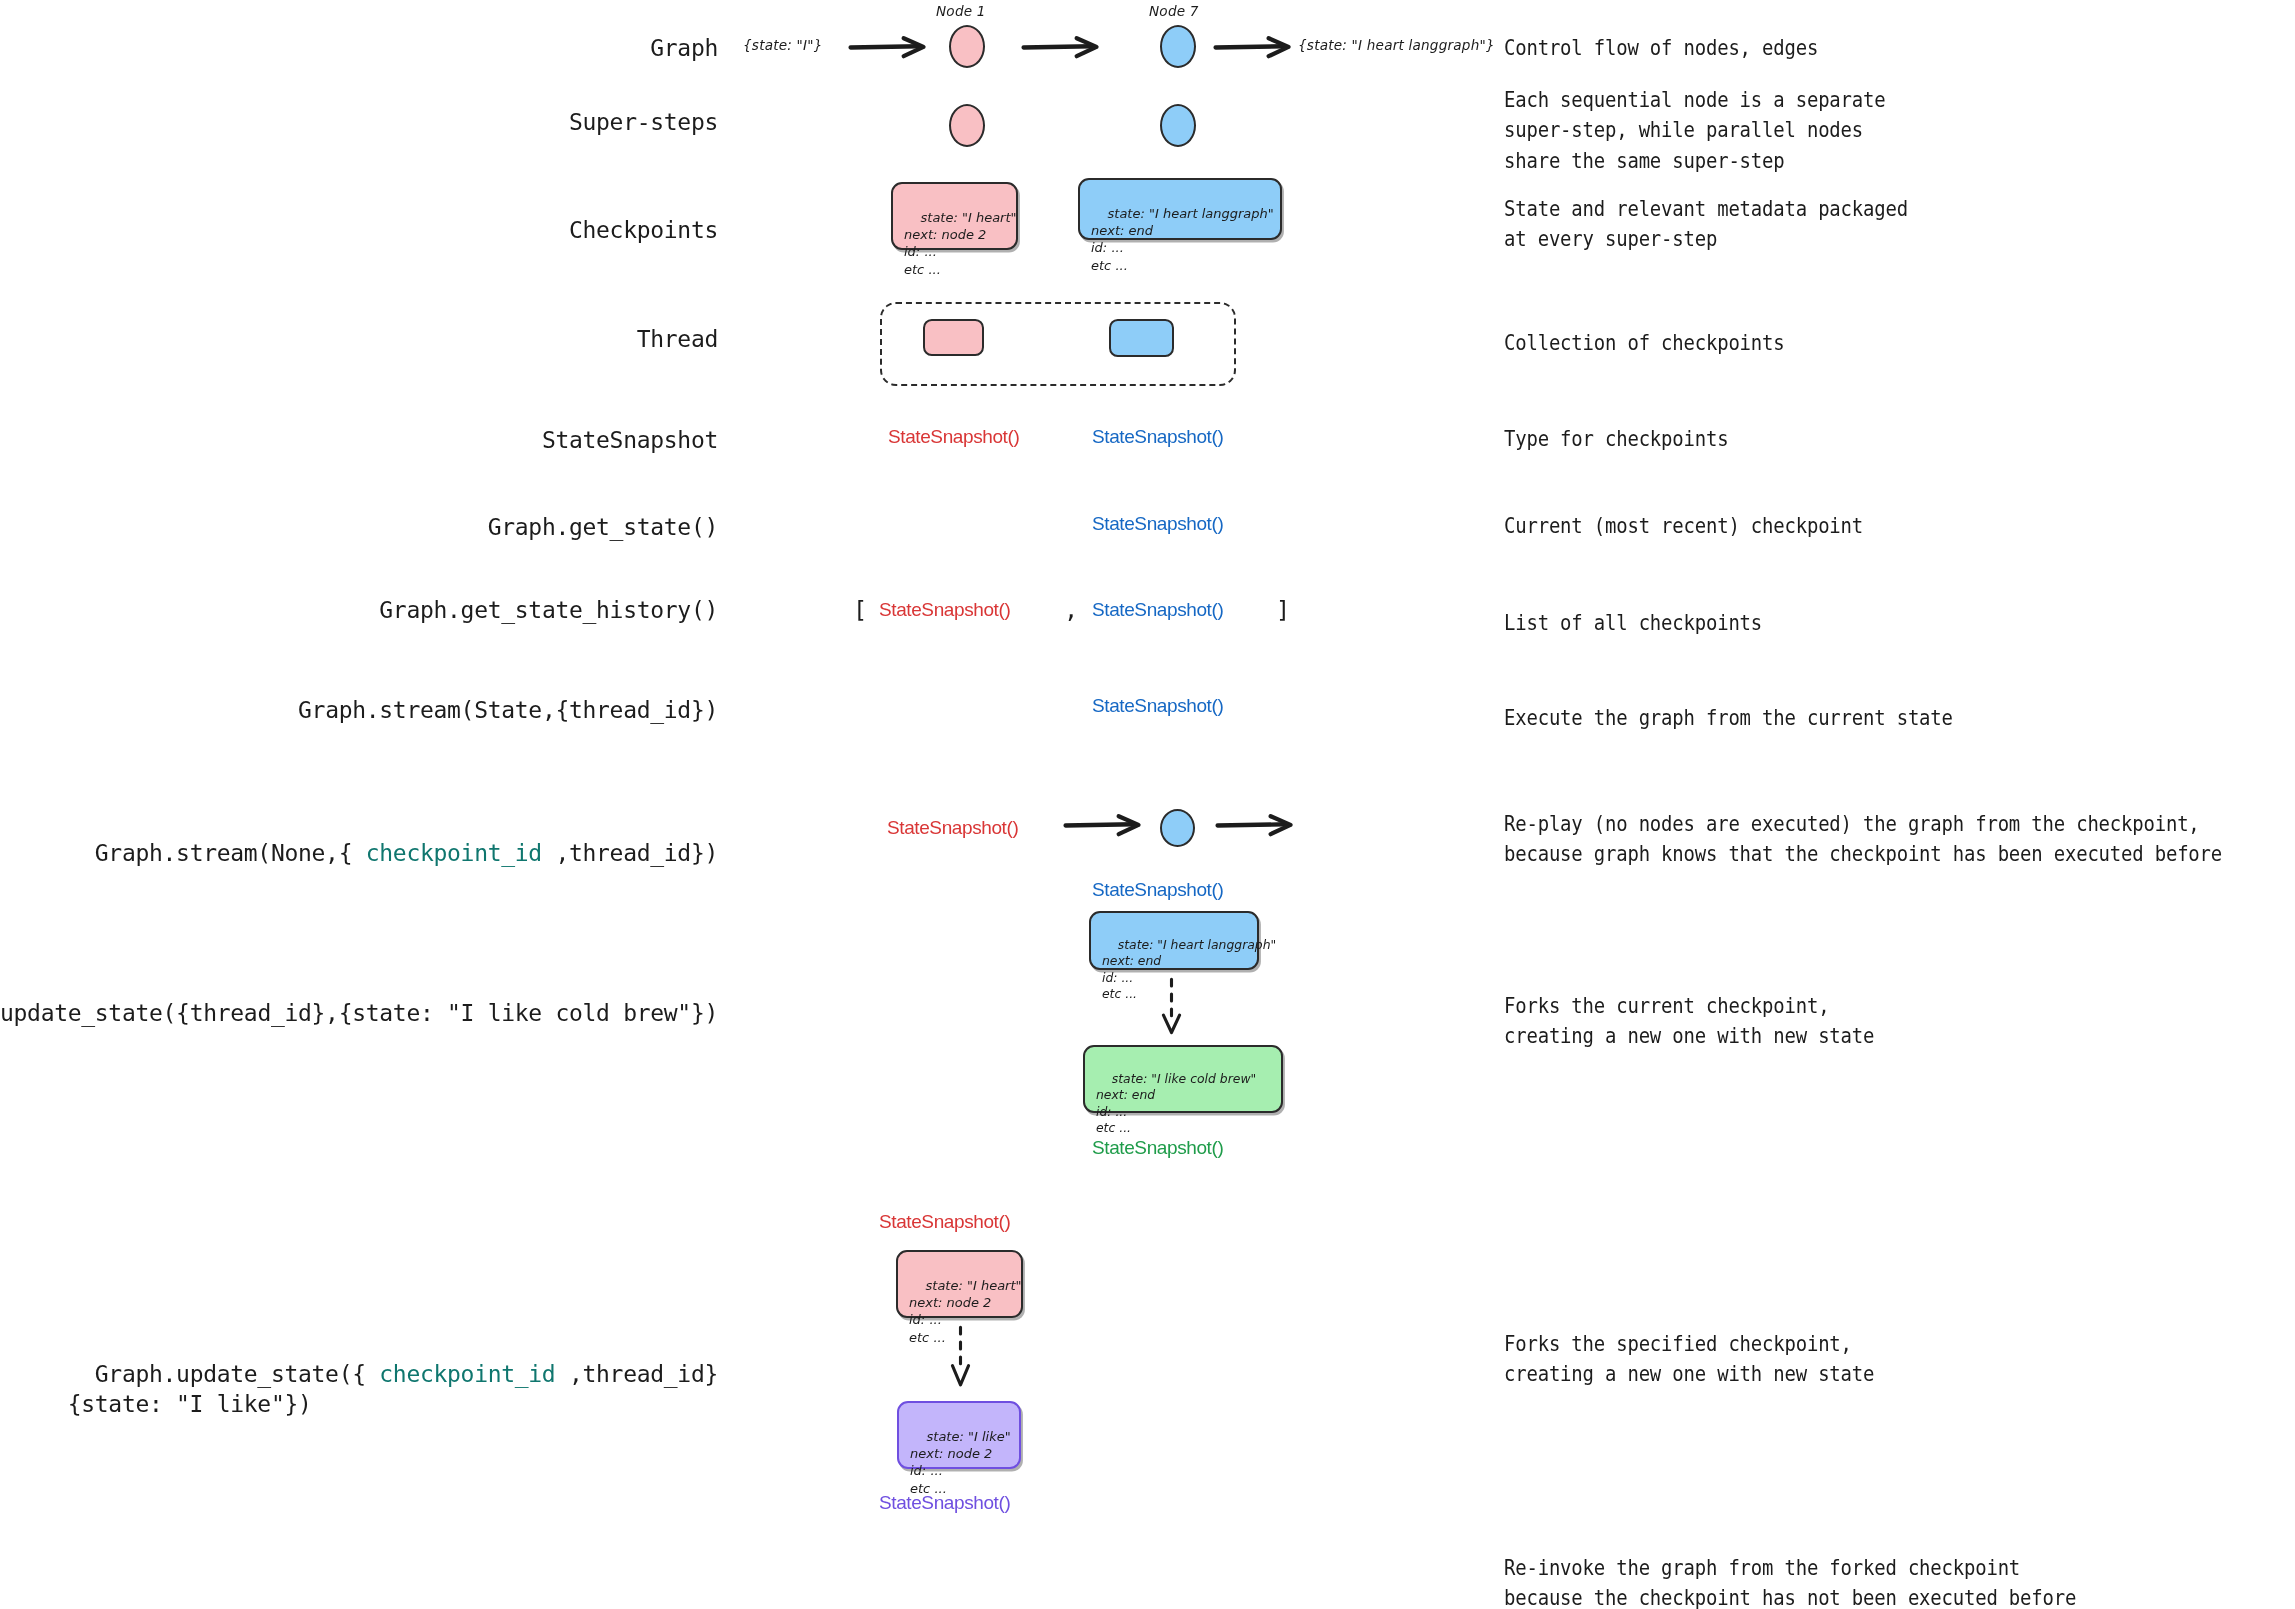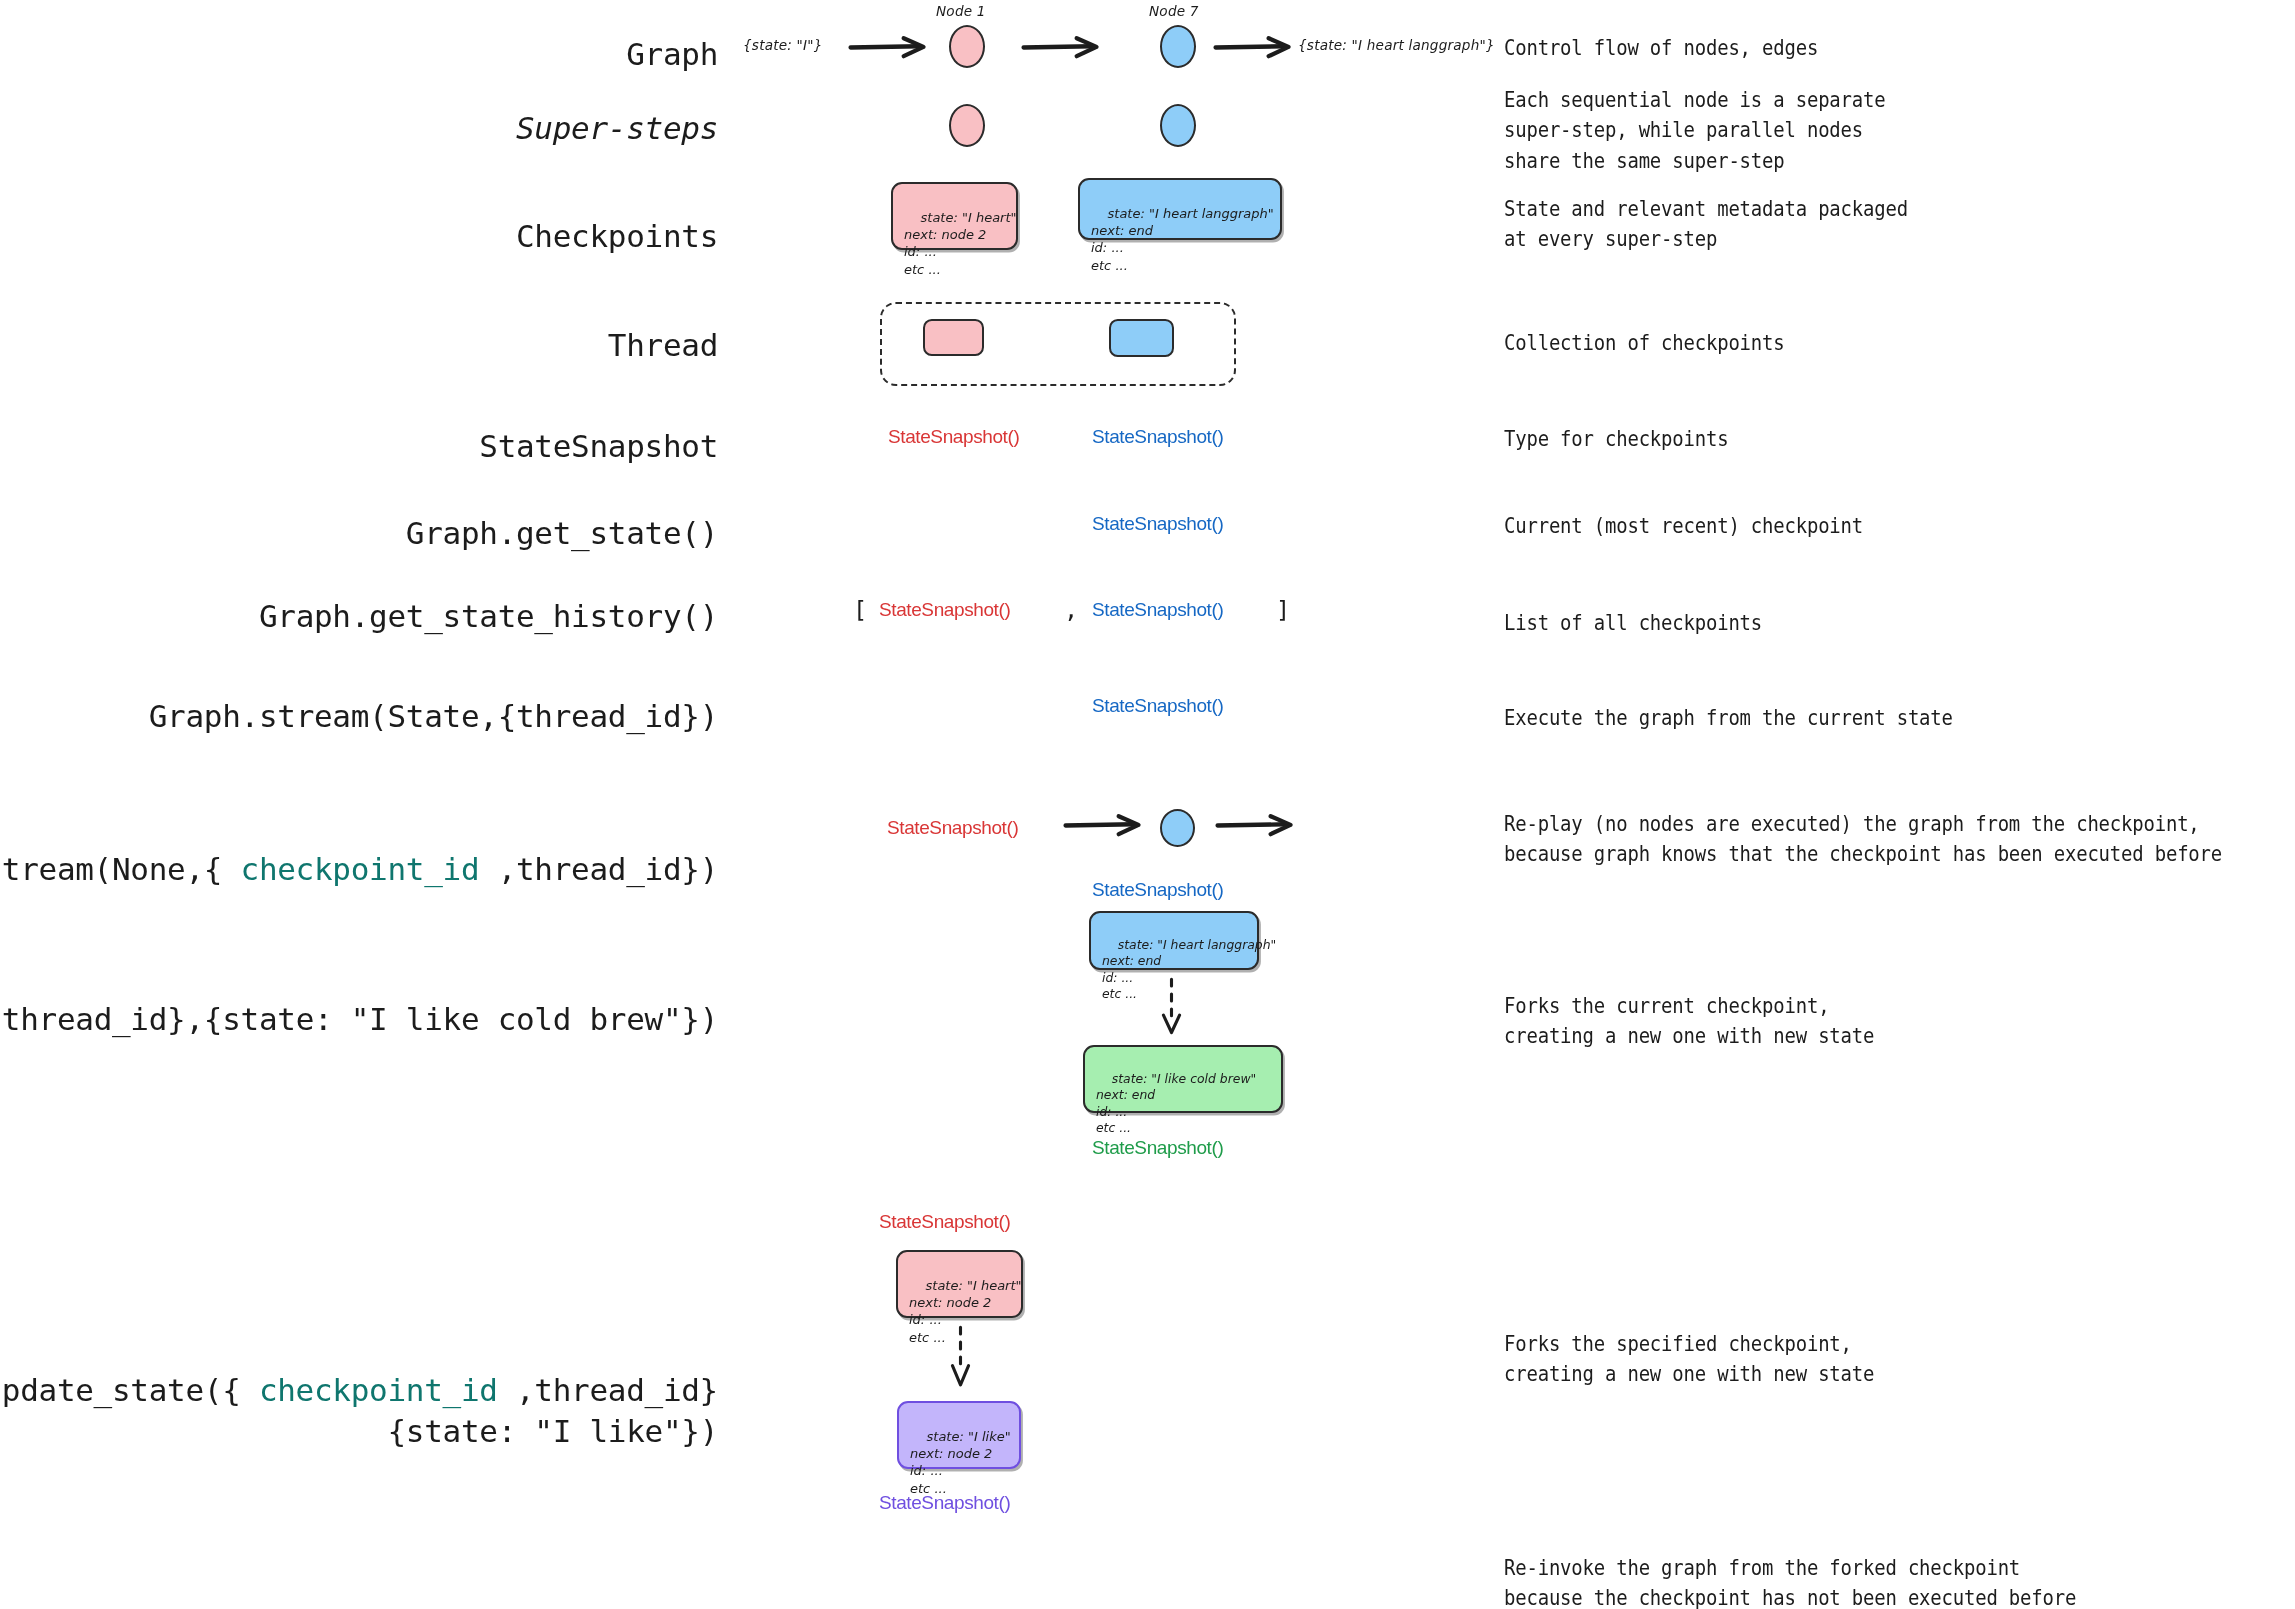--- a/index.html
+++ b/index.html
@@ -13,23 +13,23 @@
     font-family: "DejaVu Sans Mono", monospace;
     color: #1c1c1c;
     overflow: hidden;
   }
 
   .abs { position: absolute; }
 
   
   .left-label {
     position: absolute;
-    text-align: right;
+    text-align: left;
     font-family: "DejaVu Sans Mono", monospace;
-    font-size: 31px;
+    font-size: 23px;
     line-height: 1.30;
     color: #1c1c1c;
     white-space: pre;
     letter-spacing: -0.3px;
   }
   .left-label .hl-red    { color: #0f766e; }
 
   
   .desc {
     position: absolute;
@@ -122,21 +122,21 @@
   }
 
   
   .arrow svg { display: block; overflow: visible; }
 </style>
 </head>
 <body>
 
 <div class="left-label" style="right:1577px; top:34px;">Graph</div>
 
-<div class="left-label" style="right:1577px; top:108px;font-style:italic;">Super-steps</div>
+<div class="left-label" style="right:1577px; top:108px;">Super-steps</div>
 
 <div class="left-label" style="right:1577px; top:216px;">Checkpoints</div>
 
 <div class="left-label" style="right:1577px; top:325px;">Thread</div>
 
 <div class="left-label" style="right:1577px; top:426px;">StateSnapshot</div>
 
 <div class="left-label" style="right:1577px; top:513px;">Graph.get_state()</div>
 
 <div class="left-label" style="right:1577px; top:596px;">Graph.get_state_history()</div>

